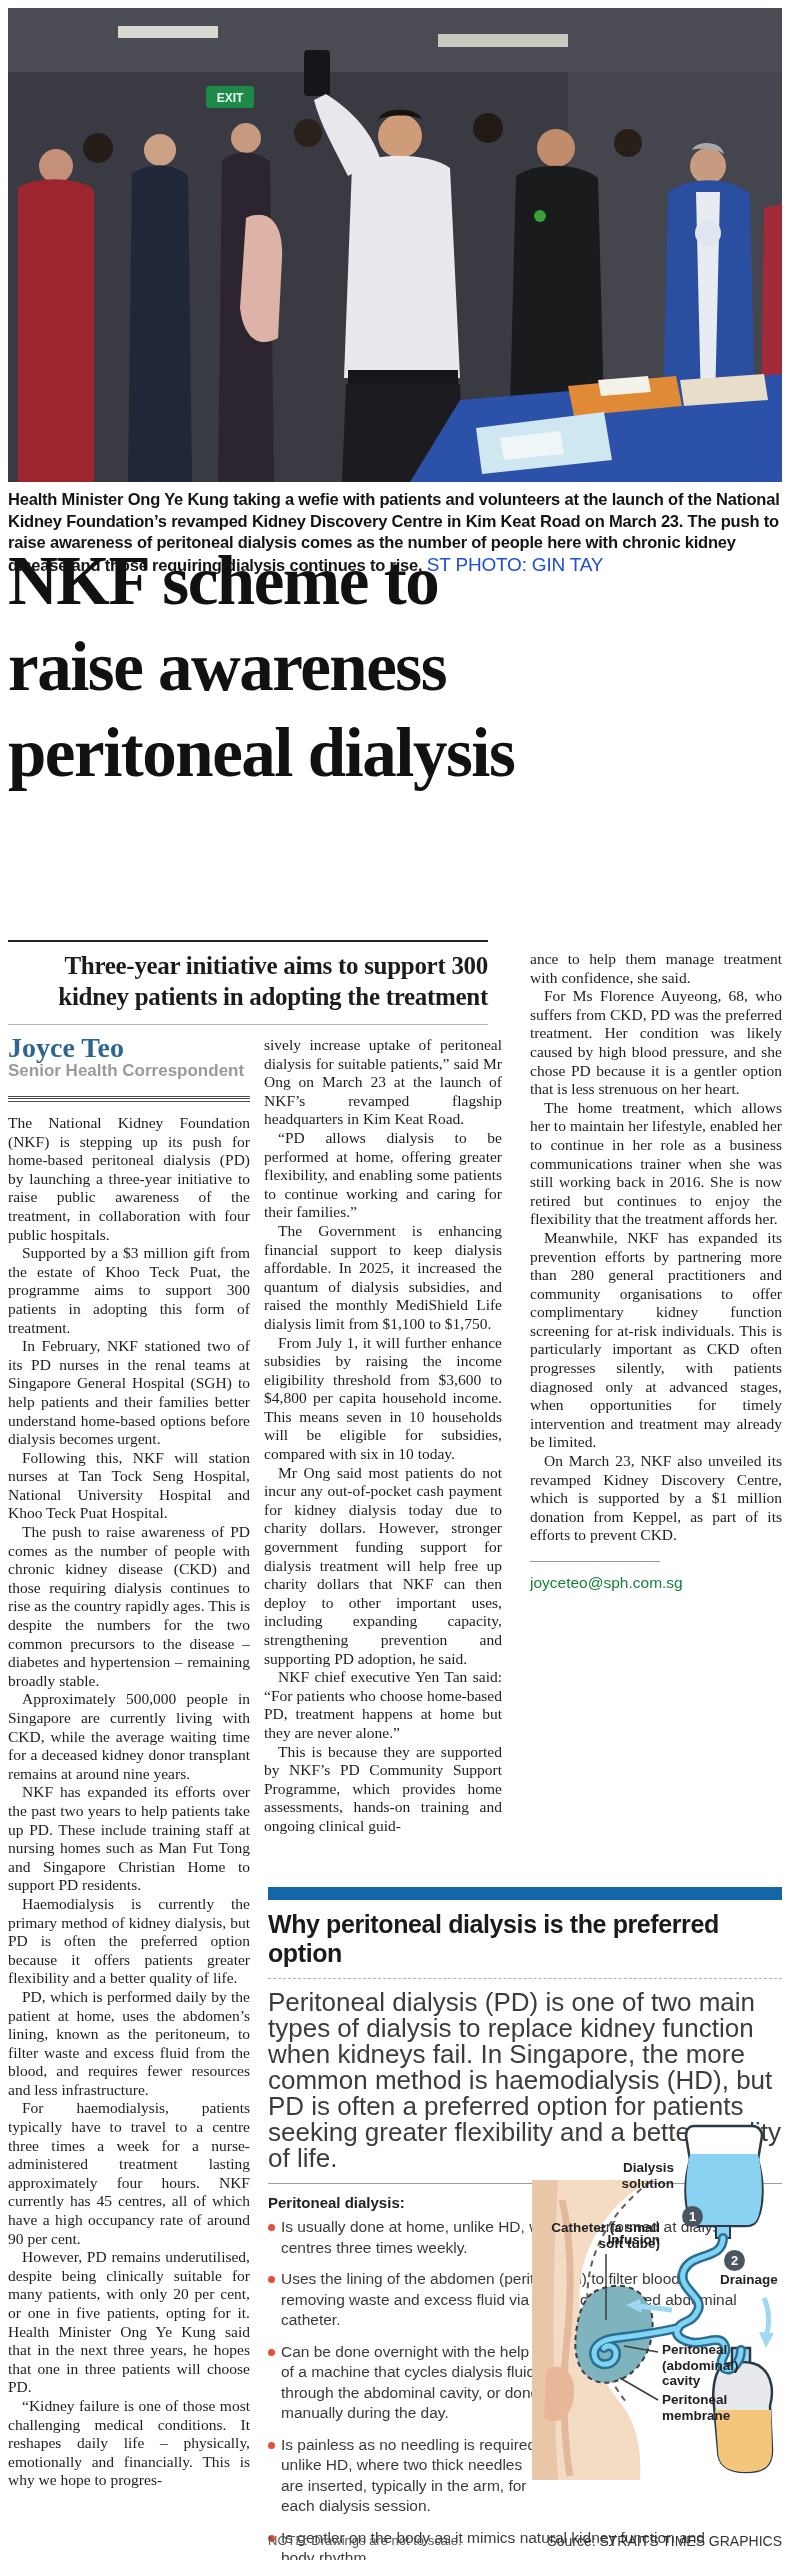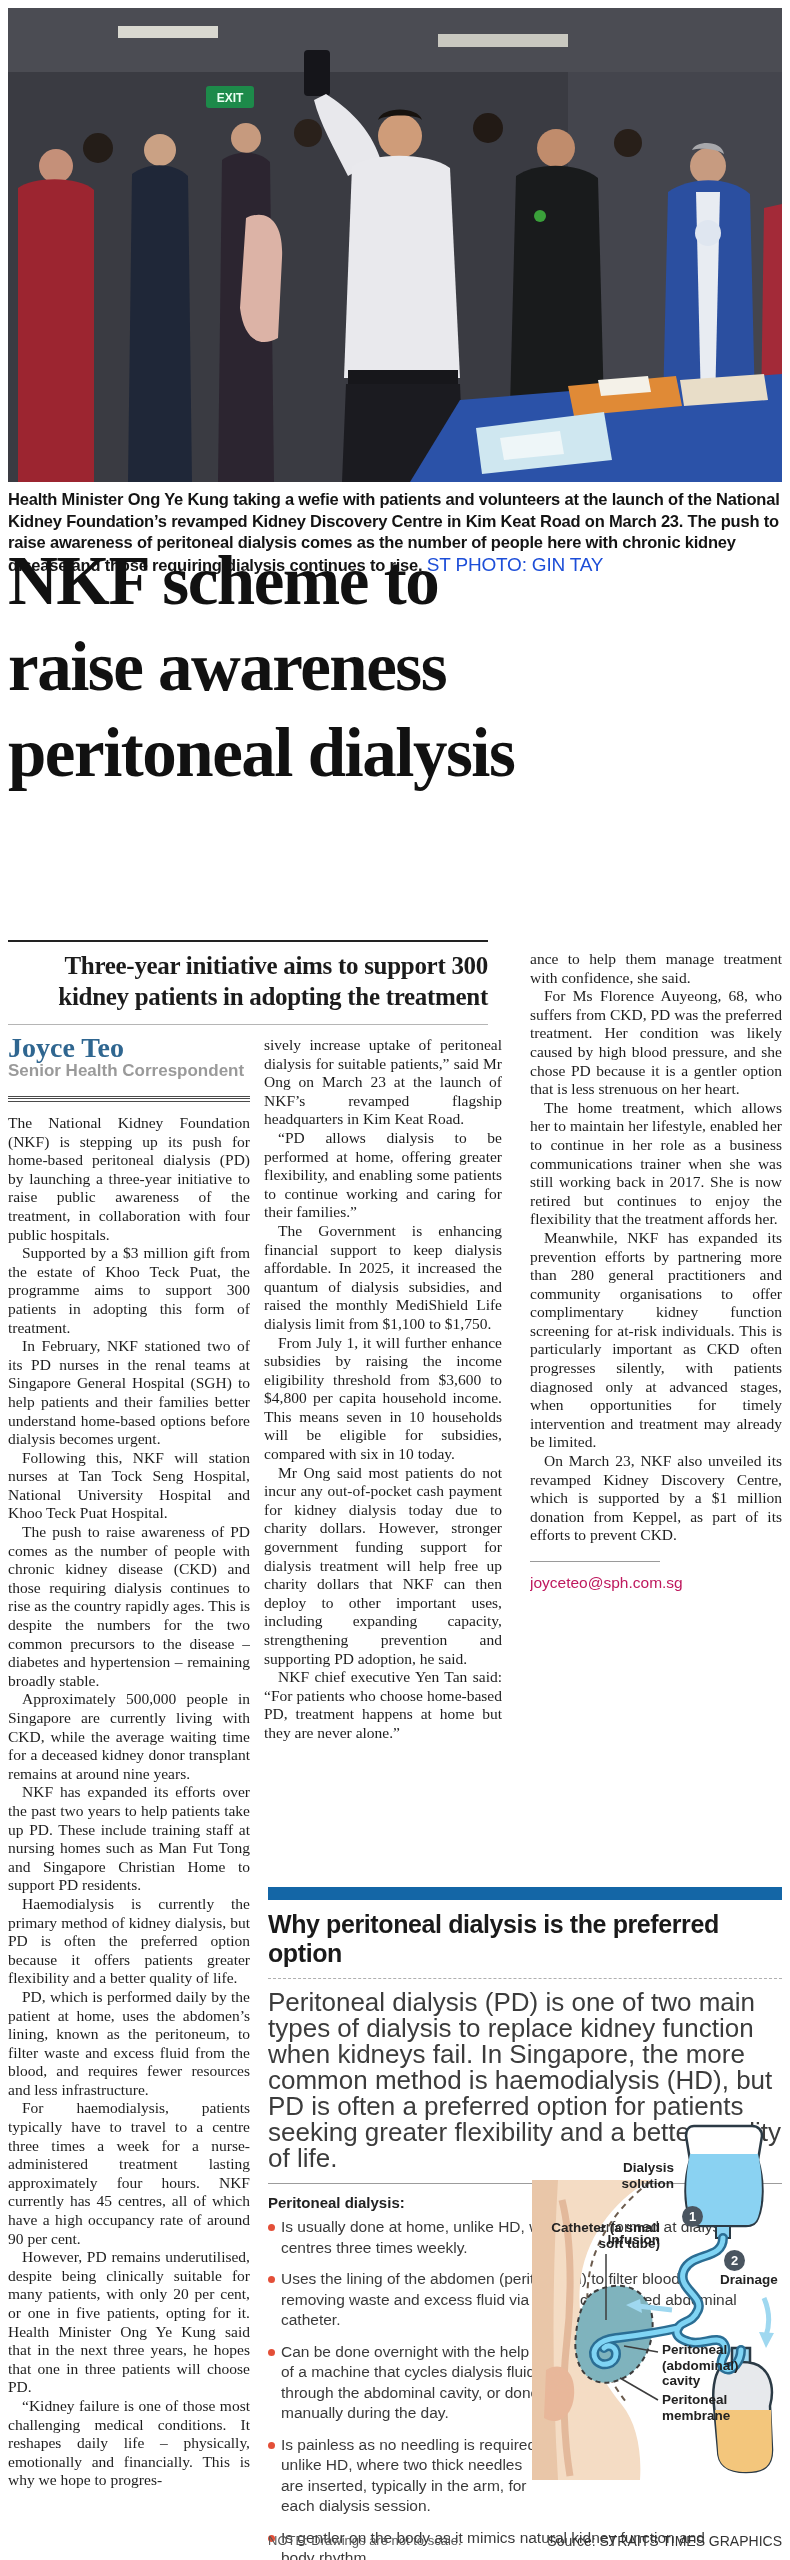--- a/index.html
+++ b/index.html
@@ -28,21 +28,21 @@
   #col1{left:8px;top:1036px;width:242px;height:1516px;}
   #col2{left:264px;top:1036px;width:238px;height:845px;}
   #col3{left:530px;top:950px;width:252px;max-height:932px;}
   .byline{margin-bottom:10px;}
   .byline .author{font-weight:bold;font-size:28px;color:#2f6690;line-height:24px;}
   .byline .role{font-family:"Liberation Sans",sans-serif;font-weight:bold;font-size:17px;color:#9a9a9a;line-height:22px;}
   .triple-rule{height:6px;margin:14px 0 12px 0;
      background:repeating-linear-gradient(to bottom,#4a4a4a 0 1px,transparent 1px 2.5px);}
   .email-block{margin-top:16px;}
   .email-rule{width:130px;border-top:1px solid #9a9a9a;margin-bottom:12px;}
-  .email{font-family:"Liberation Sans",sans-serif;font-size:15.5px;color:#be185d;text-align:left;
+  .email{font-family:"Liberation Sans",sans-serif;font-size:15.5px;color:#15803d;text-align:left;
          text-decoration:none;display:block;}
   
   .infographic{position:absolute;left:268px;top:1887px;width:514px;height:668px;
                font-family:"Liberation Sans",sans-serif;color:#333;}
   .ig-bar{height:13px;background:#1466a6;}
   .ig-title{margin-top:10px;font-size:25px;font-weight:bold;color:#1a1a1a;letter-spacing:-0.4px;}
   .ig-dashed{border-top:1px dashed #b0b0b0;margin:10px 0 10px 0;}
   .ig-intro{font-size:26px;line-height:26px;color:#3c3c3c;}
   .ig-solid{border-top:1px solid #9c9c9c;margin:12px 0 10px 0;}
   .ig-listhead{font-size:15px;font-weight:bold;color:#222;margin-bottom:6px;}
@@ -179,27 +179,28 @@
       </div>
   </div>
 
   <div class="col" id="col2">
       <p>sively increase uptake of peritoneal dialysis for suitable patients,” said Mr Ong on March 23 at the launch of NKF’s revamped flagship headquarters in Kim Keat Road.</p>
       <p>“PD allows dialysis to be performed at home, offering greater flexibility, and enabling some patients to continue working and caring for their families.”</p>
       <p>The Government is enhancing financial support to keep dialysis affordable. In 2025, it increased the quantum of dialysis subsidies, and raised the monthly MediShield Life dialysis limit from $1,100 to $1,750.</p>
       <p>From July 1, it will further enhance subsidies by raising the income eligibility threshold from $3,600 to $4,800 per capita household income. This means seven in 10 households will be eligible for subsidies, compared with six in 10 today.</p>
       <p>Mr Ong said most patients do not incur any out-of-pocket cash payment for kidney dialysis today due to charity dollars. However, stronger government funding support for dialysis treatment will help free up charity dollars that NKF can then deploy to other important uses, including expanding capacity, strengthening prevention and supporting PD adoption, he said.</p>
       <p>NKF chief executive Yen Tan said: “For patients who choose home-based PD, treatment happens at home but they are never alone.”</p>
+      <p>This is because they are supported by NKF’s PD Community Support Programme, which provides home assessments, hands-on training and ongoing clinical guid-</p>
     </div>
 
   <div class="col" id="col3">
     <div>
         <p>ance to help them manage treatment with confidence, she said.</p>
         <p>For Ms Florence Auyeong, 68, who suffers from CKD, PD was the preferred treatment. Her condition was likely caused by high blood pressure, and she chose PD because it is a gentler option that is less strenuous on her heart.</p>
-        <p>The home treatment, which allows her to maintain her lifestyle, enabled her to continue in her role as a business communications trainer when she was still working back in 2017. She is now retired but continues to enjoy the flexibility that the treatment affords her.</p>
+        <p>The home treatment, which allows her to maintain her lifestyle, enabled her to continue in her role as a business communications trainer when she was still working back in 2016. She is now retired but continues to enjoy the flexibility that the treatment affords her.</p>
         <p>Meanwhile, NKF has expanded its prevention efforts by partnering more than 280 general practitioners and community organisations to offer complimentary kidney function screening for at-risk individuals. This is particularly important as CKD often progresses silently, with patients diagnosed only at advanced stages, when opportunities for timely intervention and treatment may already be limited.</p>
         <p>On March 23, NKF also unveiled its revamped Kidney Discovery Centre, which is supported by a $1 million donation from Keppel, as part of its efforts to prevent CKD.</p>
       </div>
     <div class="email-block">
       <div class="email-rule"></div>
       <a class="email" href="#">joyceteo@sph.com.sg</a>
     </div>
   </div>
 
   <div class="infographic">

